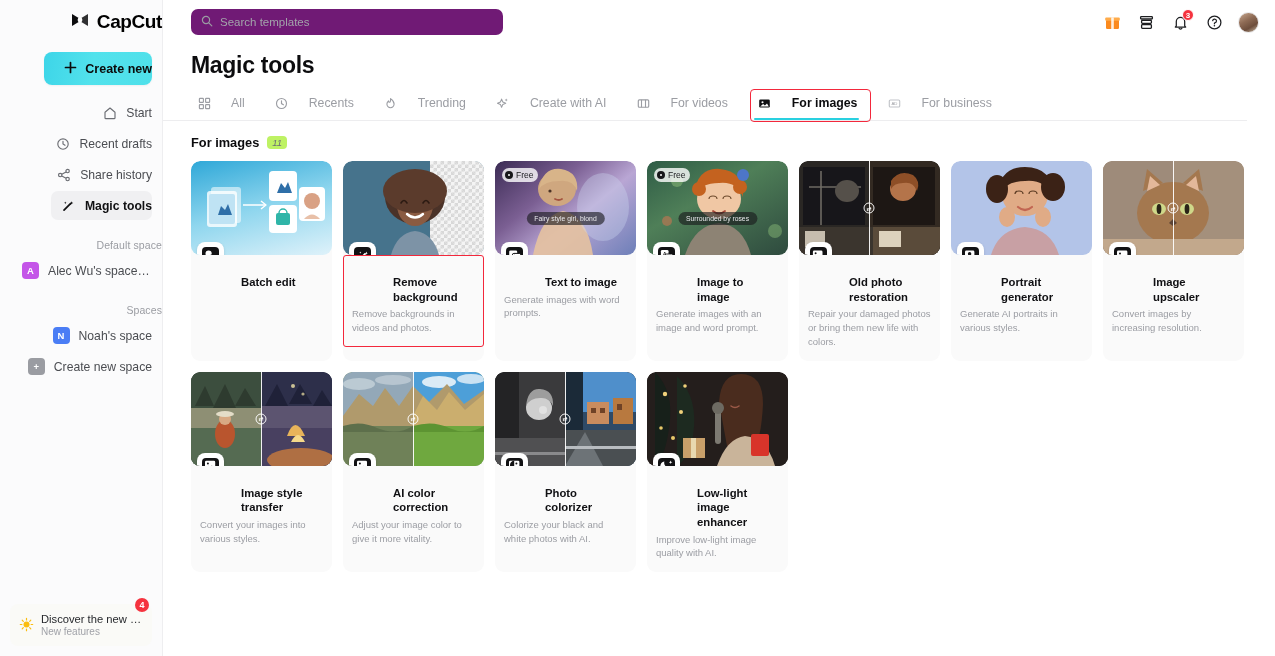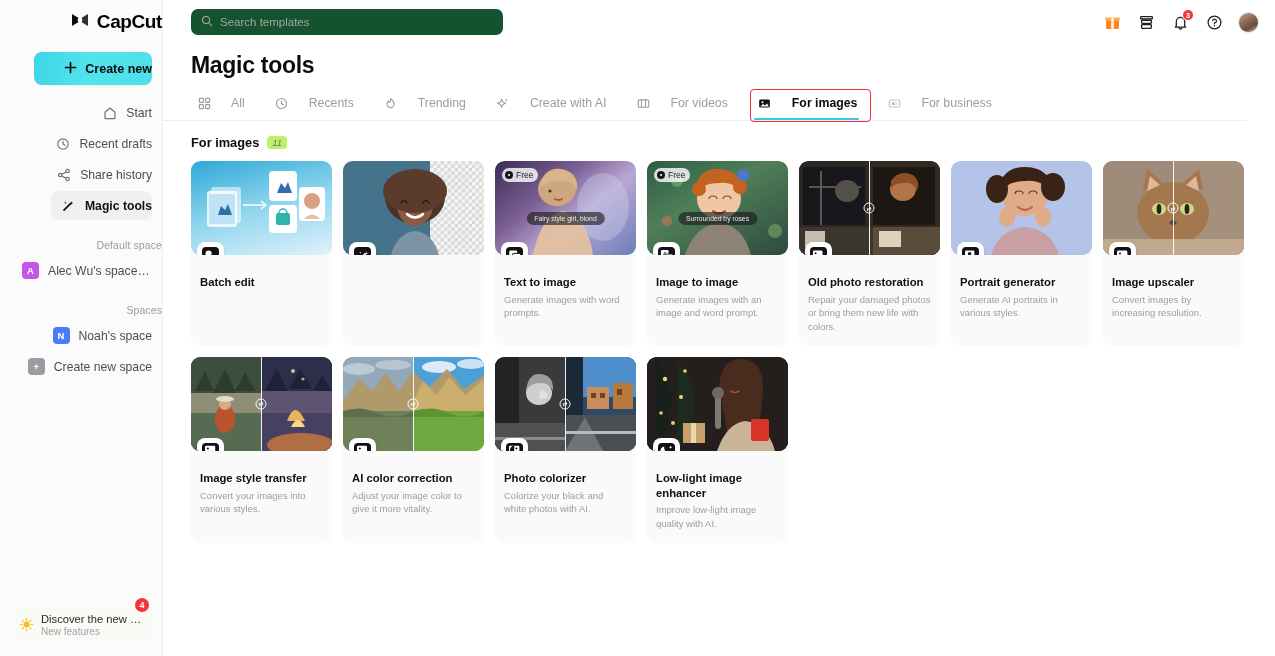--- a/index.html
+++ b/index.html
@@ -26,21 +26,21 @@
     padding-left: 14px; gap: 6px;
   }
   .logo-mark { width: 22px; height: 20px; flex: 0 0 auto; }
   .logo-text { font-size: 19px; font-weight: bold; letter-spacing: -0.4px; color: #000; }
 
   .create-new {
     margin: 8px 10px 12px 10px;
     height: 33px; border-radius: 8px;
     background: linear-gradient(100deg,#3dd5e8 0%, #52e2ec 45%, #4fe0ea 100%);
     display: flex; align-items: center; gap: 8px;
-    padding-left: 30px; cursor: pointer;
+    padding-left: 20px; cursor: pointer;
     box-shadow: 0 1px 2px rgba(0,0,0,0.05);
   }
   .create-new .plus { font-size: 15px; color: #0b0b0b; line-height: 1; font-weight: 500; }
   .create-new .lbl { font-size: 12.5px; font-weight: bold; color: #0b0b0b; }
 
   .nav-item {
     height: 29px; margin: 1px 10px; border-radius: 7px;
     display: flex; align-items: center; gap: 9px; padding-left: 10px;
     cursor: pointer; color: #4b4d52; font-size: 12.2px;
   }
@@ -81,21 +81,21 @@
     display: flex; align-items: center; justify-content: center;
   }
 
   
   .main { flex: 1; height: 656px; position: relative; background: #fff; overflow: hidden; }
   .topbar {
     height: 44px; display: flex; align-items: center;
     padding: 0 16px 0 28px; gap: 14px;
   }
   .search {
-    width: 312px; height: 26px; border-radius: 7px; background: #14532d;
+    width: 312px; height: 26px; border-radius: 7px; background: #701a75;
     display: flex; align-items: center; gap: 7px; padding-left: 10px;
     cursor: text;
   }
   .search .ph { font-size: 11.5px; color: #a3a5ab; }
   .topbar-spacer { flex: 1; }
   .tb-icons { display: flex; align-items: center; gap: 14px; }
   .tb-ic { width: 20px; height: 20px; display: flex; align-items: center; justify-content: center; cursor: pointer; position: relative; }
   .bell-badge {
     position: absolute; top: -3px; right: -4px;
     min-width: 12px; height: 12px; padding: 0 2px; border-radius: 7px;
@@ -185,21 +185,21 @@
   .tool-glyph {
     width: 17px; height: 17px; border-radius: 4px; background: #121214;
     display: flex; align-items: center; justify-content: center;
     color: #fff; position: relative;
   }
   .card-body { padding: 20px 9px 12px 9px; position: relative; }
   .card-body.hl {
     outline: 1.5px solid #f3283c; outline-offset: -1px;
     border-radius: 3px;
   }
-  .card-title { font-size: 11.3px; font-weight: bold; color: #101013; margin-bottom: 3px; line-height: 1.3; }
+  .card-title { font-size: 11.3px; font-weight: bold; color: #101013; margin-bottom: 3px; line-height: 1.3; margin-left: 41px; }
   .card-desc { font-size: 9.5px; color: #9b9da3; line-height: 1.45; }
 
   
   .split-line { position:absolute; top:0; bottom:0; width:1.3px; background:rgba(255,255,255,0.92); z-index:3; }
   .split-knob {
     position:absolute; top:50%; transform:translate(-50%,-50%);
     width:11px; height:11px; border-radius:50%;
     border:1.1px solid rgba(255,255,255,0.95); z-index:3;
     display:flex; align-items:center; justify-content:center;
   }
@@ -494,20 +494,24 @@
           </svg>
           <div class="tool-badge">
             <span class="tool-glyph">
               <svg width="14" height="14" viewBox="0 0 14 14">
                   <path d="M2.8 11.2L9 5" stroke="#fff" stroke-width="1.8" stroke-linecap="round"></path>
                   <path d="M10.4 2.6l.45 1.1 1.1.45-1.1.45-.45 1.1-.45-1.1-1.1-.45 1.1-.45z" fill="#fff"></path>
                   <path d="M4.3 2.4l.33.8.8.33-.8.33-.33.8-.33-.8-.8-.33.8-.33z" fill="#fff"></path>
                 </svg>
             </span>
           </div>
+        </div>
+        <div class="card-body hl">
+          <div class="card-title">Remove background</div>
+          <div class="card-desc">Remove backgrounds in videos and photos.</div>
         </div>
       </div>
 
       <div class="card">
         <div class="thumb" style="background:linear-gradient(140deg,#3b2b54 0%,#7b5f93 35%,#b9a6d4 60%,#6d7fb8 100%);">
           <svg width="141" height="94" viewBox="0 0 141 94" style="position:absolute;inset:0">
             <ellipse cx="62" cy="28" rx="19" ry="17" fill="#cfa77f"></ellipse>
             <path d="M44 28 q4 -22 22 -20 q18 3 16 22 q-4 -12 -18 -10 q-14 0 -20 8z" fill="#d8b489"></path>
             <path d="M38 94 q8 -40 30 -44 q24 4 30 44z" fill="#e6c2a0" opacity="0.9"></path>
             <circle cx="55" cy="30" r="1.6" fill="#4a3326"></circle>

